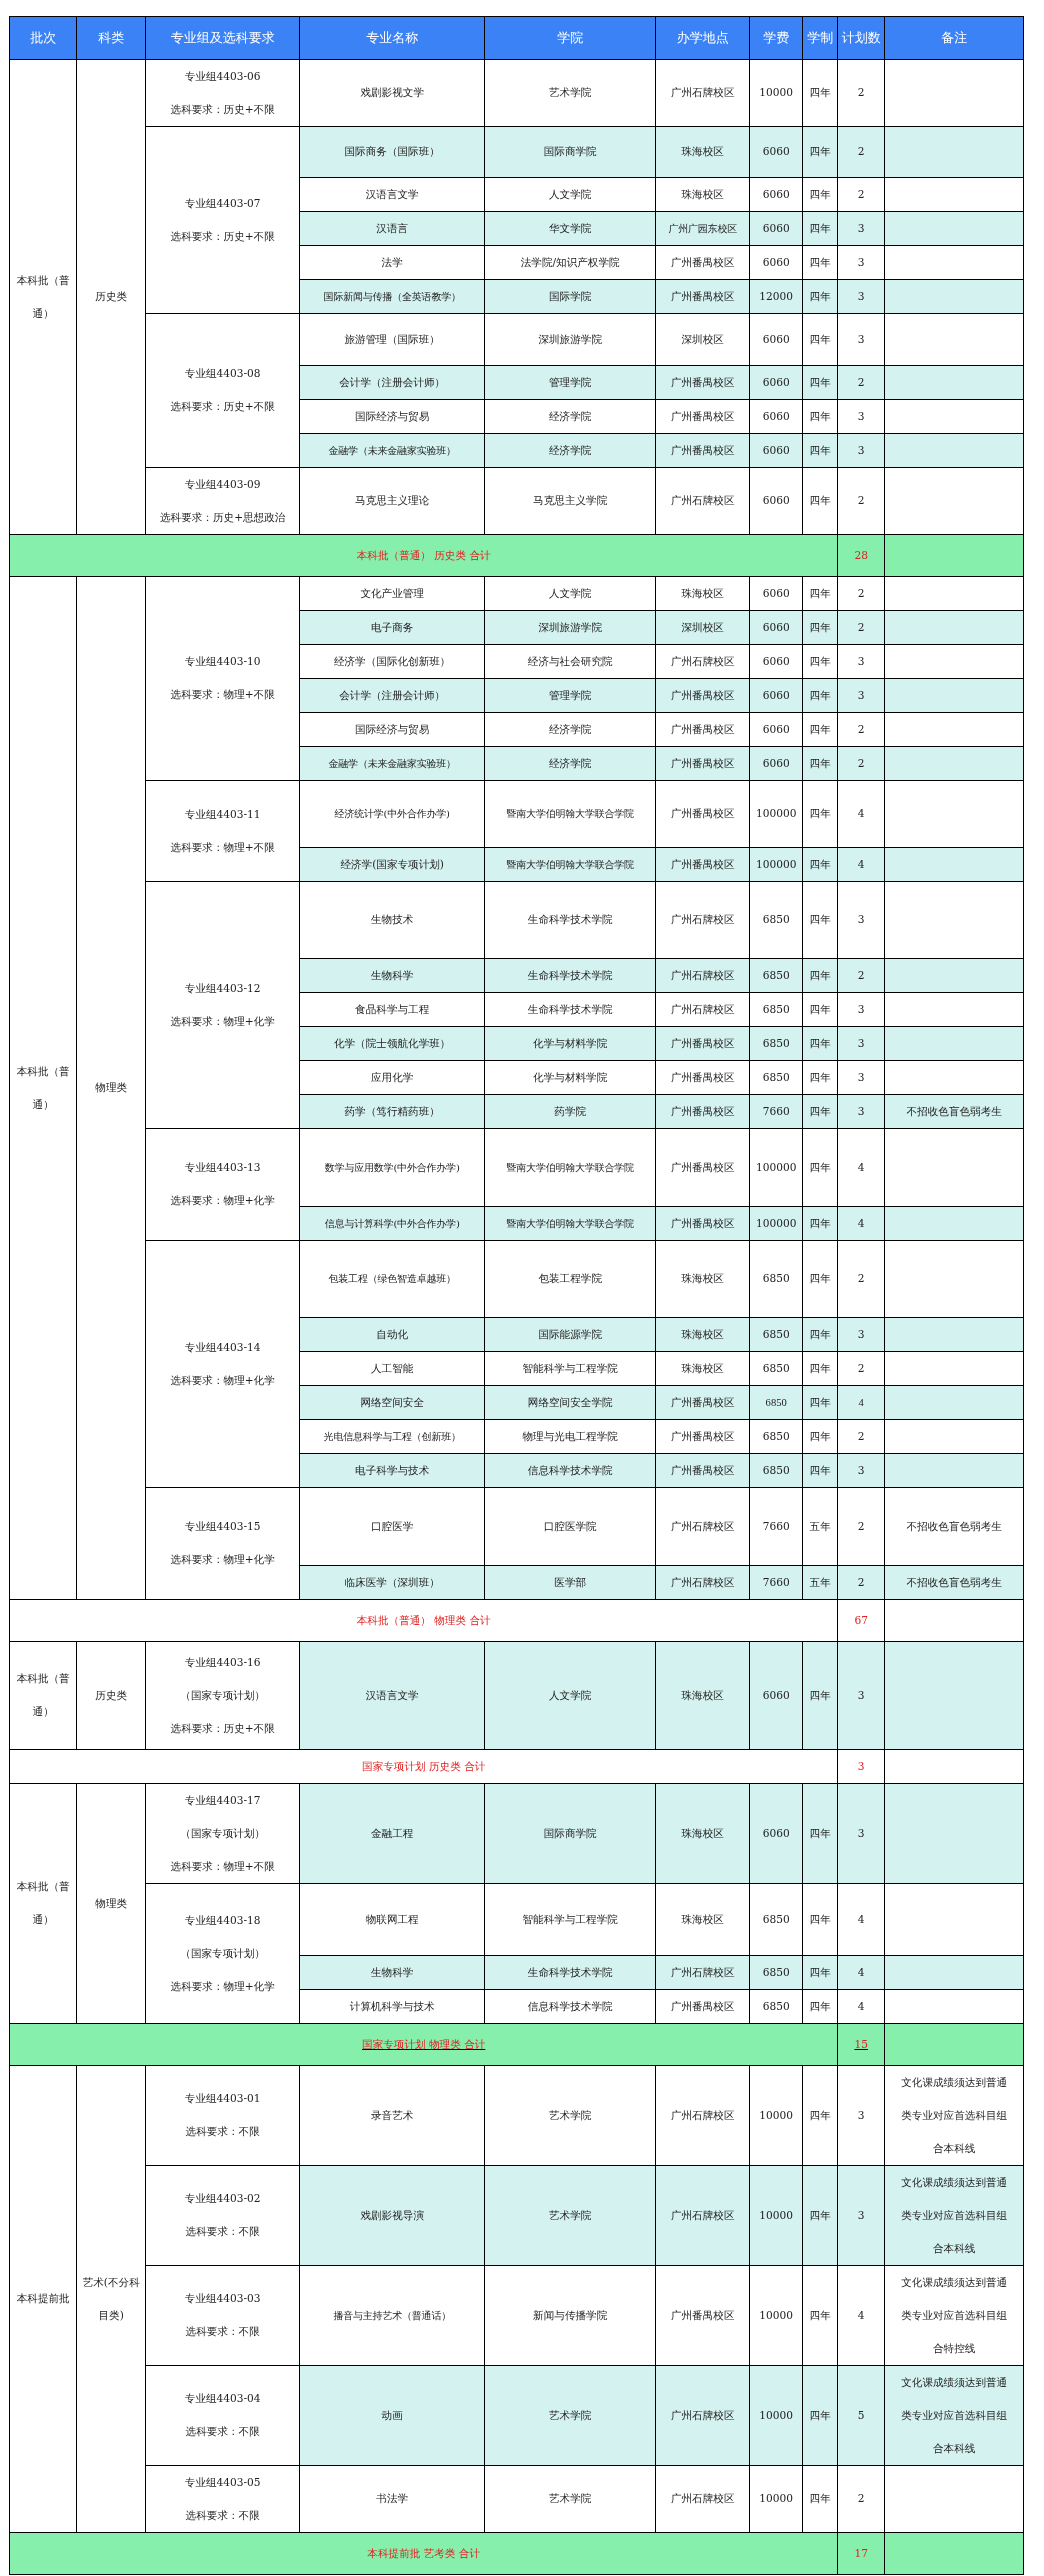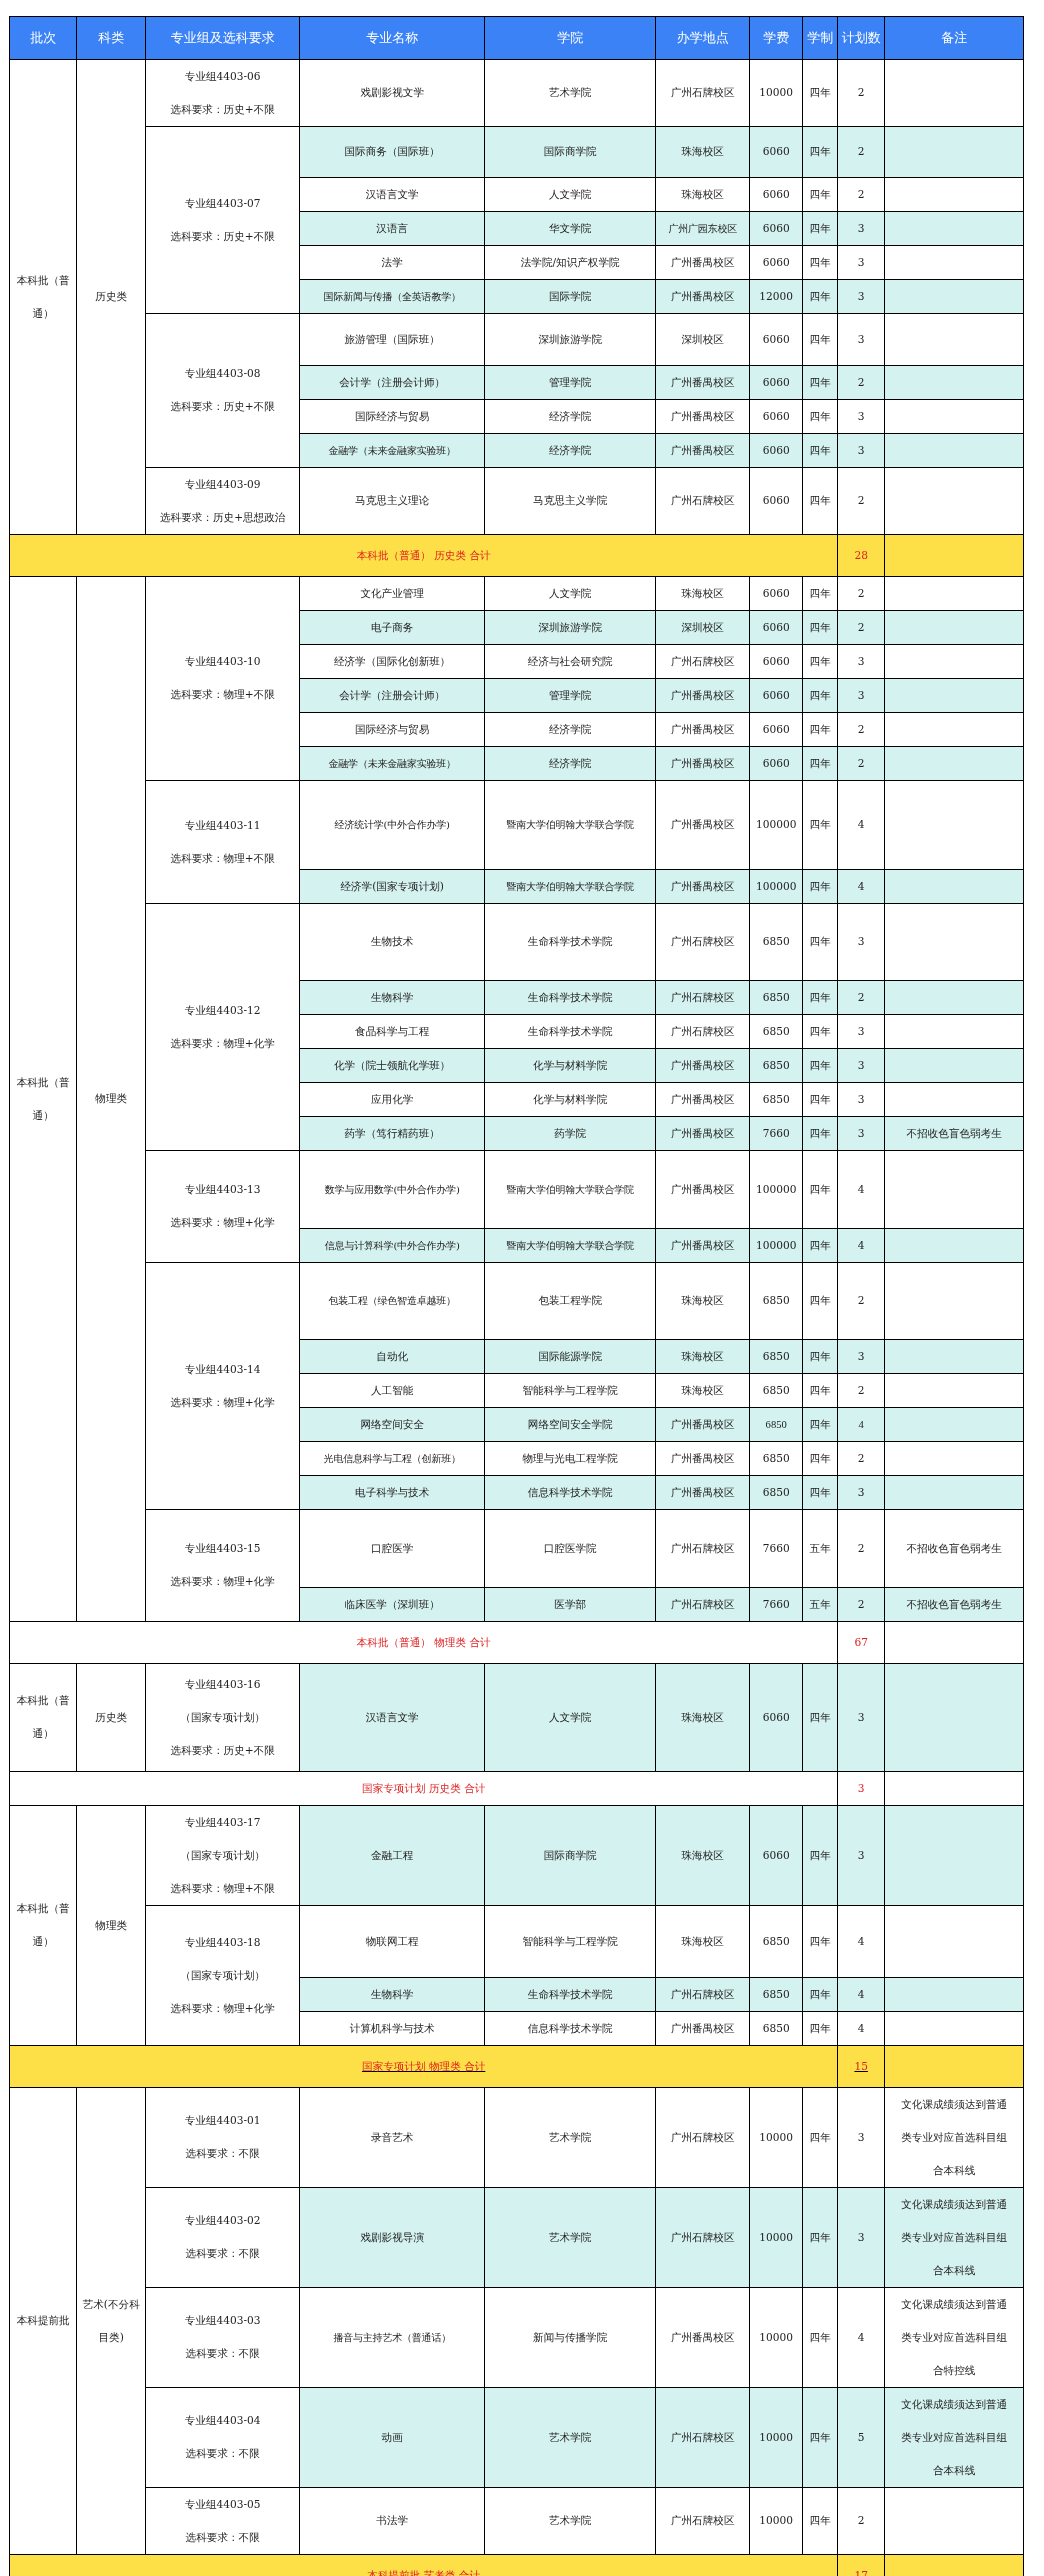--- a/index.html
+++ b/index.html
@@ -15,21 +15,21 @@
     font-size: 10.6px; color: #222; line-height: 33px; overflow: hidden;
   }
   #admissions-table th {
     background: #3b82f6; color: #ffffff; font-weight: normal; font-size: 13px;
     border-width: 1.4px;
   }
   #admissions-table tr.group-start > td { border-top: 1.4px solid #000; }
   #admissions-table td.alt { background: #d4f2ef; }
   #admissions-table td.nowrap { white-space: nowrap; font-size: 10px; letter-spacing: -0.2px; }
   #admissions-table td.note { line-height: 33px; font-size: 10.6px; }
-  #admissions-table tr.summary > td { background: #fde047; border-top: 1.4px solid #000; border-bottom: 1.4px solid #000; }
+  #admissions-table tr.summary > td { background: #86efac; border-top: 1.4px solid #000; border-bottom: 1.4px solid #000; }
   #admissions-table tr.summary.plain > td { background: #ffffff; }
   #admissions-table tr.summary td.sum-label, #admissions-table tr.summary td.sum-value { color: #e02020; }
   .cell-line { display: block; }
 </style>
 </head>
 <body>
 
 <table id="admissions-table">
   <colgroup id="table-cols">
       <col style="width: 67px;">
@@ -233,21 +233,21 @@
       </tr>
       <tr style="height: 33px;">
         <td class="alt nowrap">金融学（未来金融家实验班）</td>
         <td class="alt">经济学院</td>
         <td class="alt">广州番禺校区</td>
         <td class="alt">6060</td>
         <td class="alt">四年</td>
         <td class="alt">2</td>
         <td class="alt note"></td>
       </tr>
-      <tr class="group-start" style="height: 89px;">
+      <tr class="group-start" style="height: 67px;">
         <td rowspan="2">
           <span class="cell-line">专业组4403-11</span>
           <span class="cell-line">选科要求：物理+不限</span>
         </td>
         <td class=" nowrap">经济统计学(中外合作办学)</td>
         <td class=" nowrap">暨南大学伯明翰大学联合学院</td>
         <td>广州番禺校区</td>
         <td>100000</td>
         <td>四年</td>
         <td>4</td>

